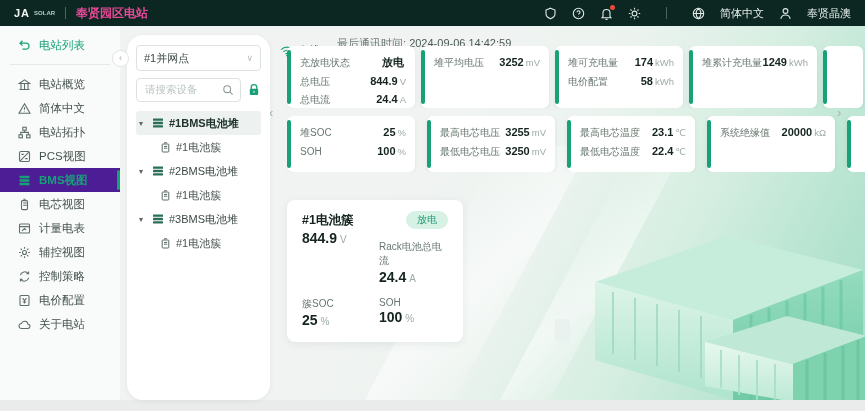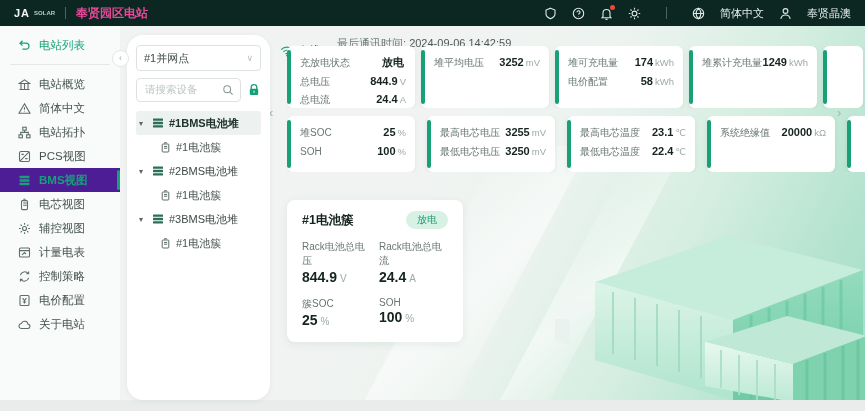--- a/index.html
+++ b/index.html
@@ -253,34 +253,34 @@
         <svg width="13" height="13" viewBox="0 0 13 13" fill="none" stroke="currentColor" stroke-width="1.1">
             <rect x="3.5" y="2.6" width="6" height="9" rx="1"></rect>
             <path d="M5.3 1.2h2.4M5.2 5h3.6M5.2 7.2h3.6"></path>
           </svg>
       </span>
       <span>电芯视图</span>
     </div>
     <div class="side-item">
       <span class="ic">
         <svg width="13" height="13" viewBox="0 0 13 13" fill="none" stroke="currentColor" stroke-width="1.1">
+            <rect x="1.5" y="2" width="10" height="9" rx="1"></rect>
+            <path d="M1.5 4.6h10M4 8.8l2.5-2.2L8 8.2"></path>
+          </svg>
+      </span>
+      <span>计量电表</span>
+    </div>
+    <div class="side-item">
+      <span class="ic">
+        <svg width="13" height="13" viewBox="0 0 13 13" fill="none" stroke="currentColor" stroke-width="1.1">
             <circle cx="6.5" cy="6.5" r="2"></circle>
             <path d="M6.5 1v1.8M6.5 10.2V12M1 6.5h1.8M10.2 6.5H12M2.6 2.6l1.3 1.3M9.1 9.1l1.3 1.3M10.4 2.6 9.1 3.9M3.9 9.1 2.6 10.4"></path>
           </svg>
       </span>
       <span>辅控视图</span>
-    </div>
-    <div class="side-item">
-      <span class="ic">
-        <svg width="13" height="13" viewBox="0 0 13 13" fill="none" stroke="currentColor" stroke-width="1.1">
-            <rect x="1.5" y="2" width="10" height="9" rx="1"></rect>
-            <path d="M1.5 4.6h10M4 8.8l2.5-2.2L8 8.2"></path>
-          </svg>
-      </span>
-      <span>计量电表</span>
     </div>
     <div class="side-item">
       <span class="ic">
         <svg width="13" height="13" viewBox="0 0 13 13" fill="none" stroke="currentColor" stroke-width="1.1">
             <path d="M2.4 5.2a4.4 4.4 0 0 1 7.8-1.6M10.6 7.8a4.4 4.4 0 0 1-7.8 1.6M10.6 1.6v2.2H8.4M2.4 11.4V9.2h2.2"></path>
           </svg>
       </span>
       <span>控制策略</span>
     </div>
     <div class="side-item">
@@ -489,21 +489,20 @@
     <div class="card sliver"></div>
   </div>
 
   <div class="cluster-card">
     <div class="cluster-head">
       <span class="cluster-title">#1电池簇</span>
       <span class="cluster-badge">放电</span>
     </div>
     <div class="cluster-grid">
       <div>
-        <div class="cm-label">Rack电池总电压</div>
         <div class="cm-value"><b>844.9</b><i>V</i></div>
       </div>
       <div>
         <div class="cm-label">Rack电池总电流</div>
         <div class="cm-value"><b>24.4</b><i>A</i></div>
       </div>
       <div>
         <div class="cm-label">簇SOC</div>
         <div class="cm-value"><b>25</b><i>%</i></div>
       </div>

